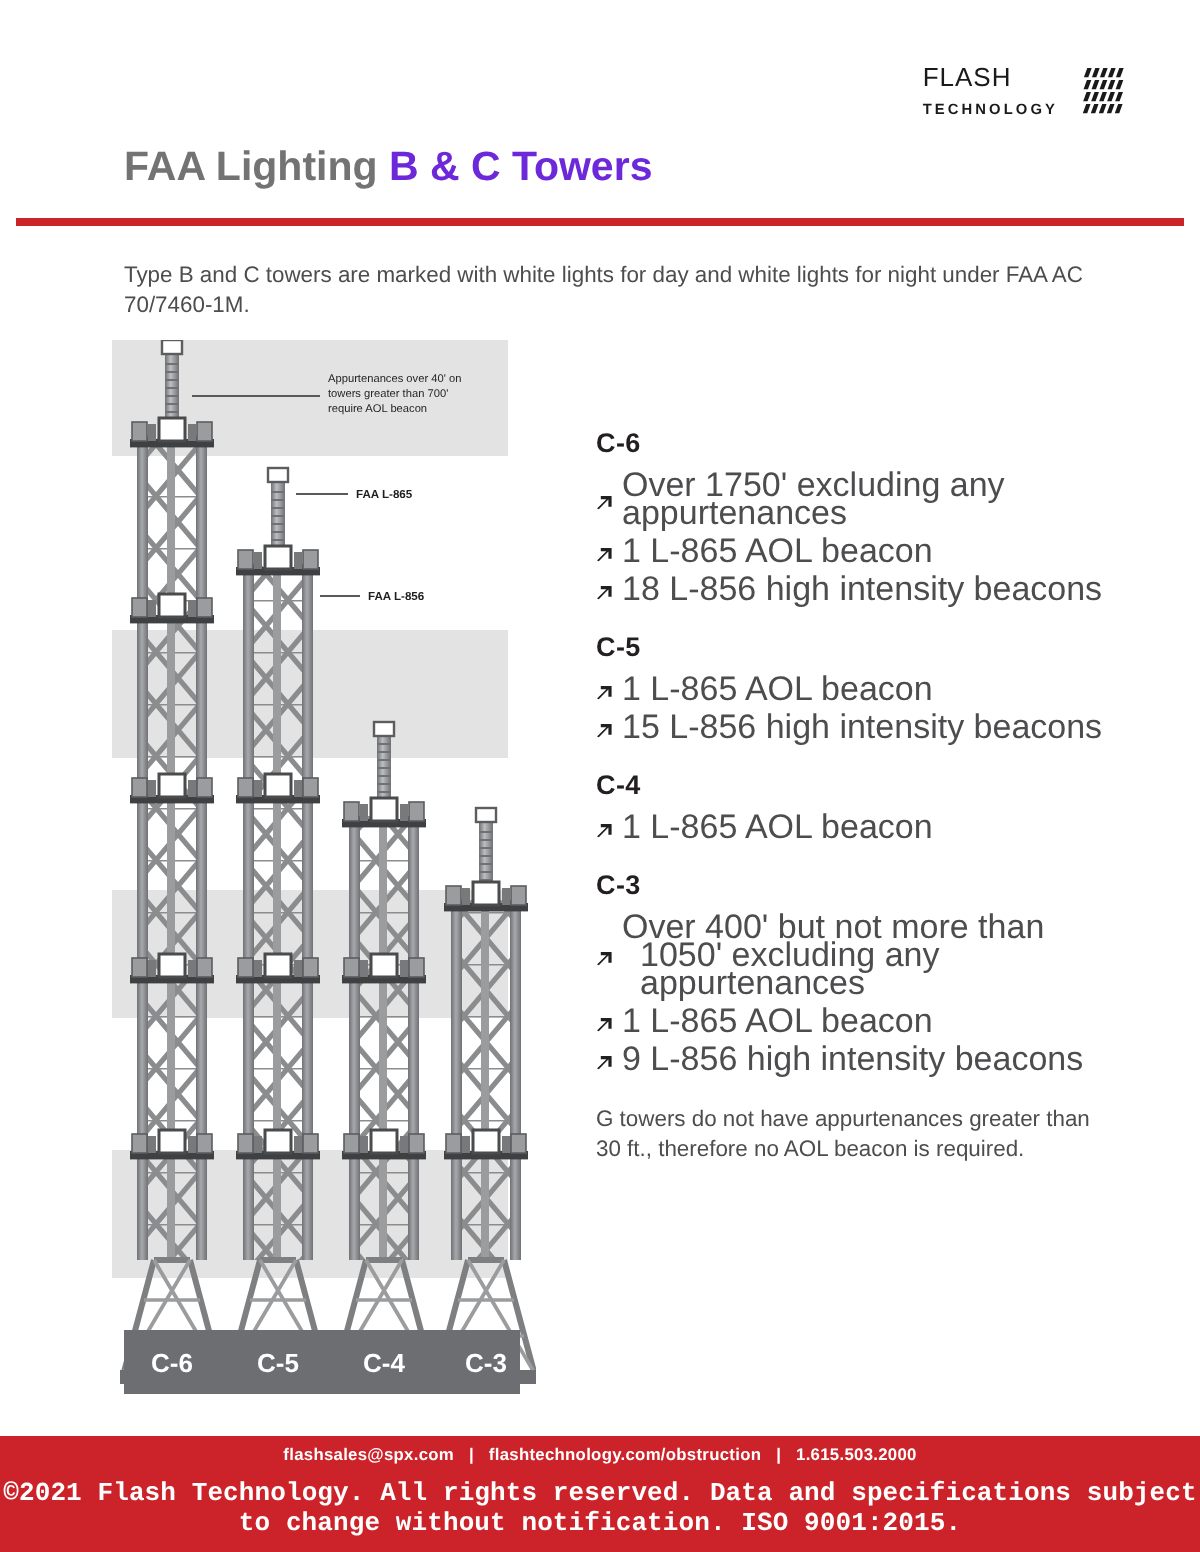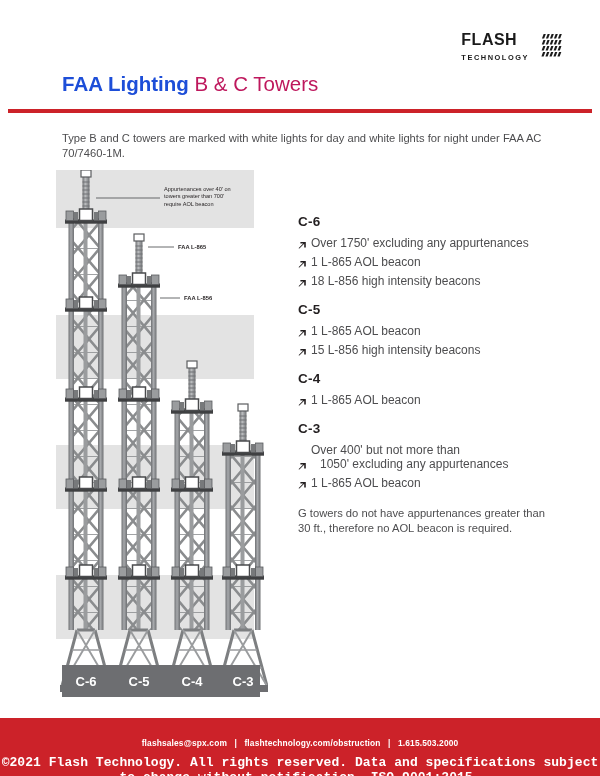--- a/index.html
+++ b/index.html
@@ -30,22 +30,22 @@
     align-items: flex-start;
     gap: 9px;
   }
   .logo-words {
     display: flex;
     flex-direction: column;
     align-items: flex-start;
     line-height: 1;
   }
   .logo-flash {
-    font-size: 16px;
-    font-weight: bold;
+    font-size: 13px;
+    font-weight: normal;
     letter-spacing: 0.5px;
     color: #1a1a1a;
   }
   .logo-tech {
     font-size: 7.4px;
     font-weight: bold;
     letter-spacing: 1.55px;
     color: #1a1a1a;
     margin-top: 6px;
   }
@@ -56,25 +56,25 @@
 
   .title {
     position: absolute;
     left: 62px; top: 74px;
     font-size: 20.5px;
     line-height: 1;
     white-space: nowrap;
   }
   .title .bold {
     font-weight: bold;
-    color: #1d4ed8;
+    color: #737373;
   }
   .title .light {
-    font-weight: normal;
-    color: #be185d;
+    font-weight: bold;
+    color: #6d28d9;
   }
 
   .rule-red {
     position: absolute;
     left: 8px; top: 109px;
     width: 584px; height: 4px;
     background: #cc2229;
   }
 
   
@@ -104,22 +104,22 @@
   .spec-group { margin-bottom: 14px; }
   .spec-head {
     font-size: 13.5px;
     font-weight: bold;
     color: #231f20;
     margin-bottom: 7px;
     letter-spacing: 0.2px;
   }
   .spec-item {
     display: flex;
-    align-items: flex-end;
-    font-size: 12px;
+    align-items: center;
+    font-size: 17px;
     line-height: 14px;
     color: #4d4d4f;
     margin-bottom: 5px;
   }
   .spec-arrow {
     flex: 0 0 auto;
     width: 13px;
     color: #231f20;
     font-size: 11px;
     line-height: 14px;
@@ -142,21 +142,21 @@
     left: 0; bottom: 0;
     width: 600px; height: 58px;
     background: #cc2229;
     color: #ffffff;
     text-align: center;
   }
   .footer-line1 {
     font-size: 8.4px;
     font-weight: bold;
     letter-spacing: 0.15px;
-    padding-top: 20px;
+    padding-top: 4px;
   }
   .footer-line2 {
     font-size: 13px;
     font-weight: bold;
     letter-spacing: 0.05px;
     padding-top: 7px;
     font-family: Liberation Mono, monospace;
   }
 </style>
 </head>
@@ -433,20 +433,28 @@
       <span class="spec-text"><span>Over 400' but not more than</span><span class="l2">1050' excluding any appurtenances</span></span>
     </div>
     <div class="spec-item">
       <span class="spec-arrow">
         <svg width="9" height="9" viewBox="0 0 9 9">
             <path d="M1.4,7.6 L6.2,2.8 L6.2,6.4 L7.8,6.4 L7.8,1.0 L2.4,1.0 L2.4,2.6 L5.2,2.6 L0.5,7.3 Z" fill="#231f20"></path>
           </svg>
       </span>
       <span class="spec-text"><span>1 L-865 AOL beacon</span></span>
     </div>
+    <div class="spec-item">
+      <span class="spec-arrow">
+        <svg width="9" height="9" viewBox="0 0 9 9">
+            <path d="M1.4,7.6 L6.2,2.8 L6.2,6.4 L7.8,6.4 L7.8,1.0 L2.4,1.0 L2.4,2.6 L5.2,2.6 L0.5,7.3 Z" fill="#231f20"></path>
+          </svg>
+      </span>
+      <span class="spec-text"><span>9 L-856 high intensity beacons</span></span>
+    </div>
   </div>
 
   <div class="note">G towers do not have appurtenances greater than 30 ft., therefore no AOL beacon is required.</div>
 </div>
 
 <div class="footer">
   <div class="footer-line1">
     <span>flashsales@spx.com</span>
     <span>&nbsp;&nbsp;</span><span>|</span><span>&nbsp;&nbsp;</span>
     <span>flashtechnology.com/obstruction</span>

